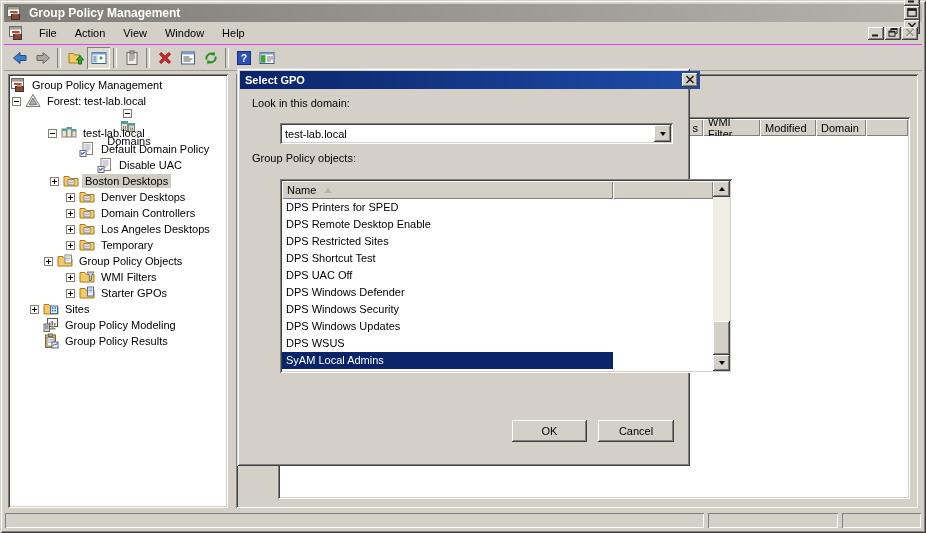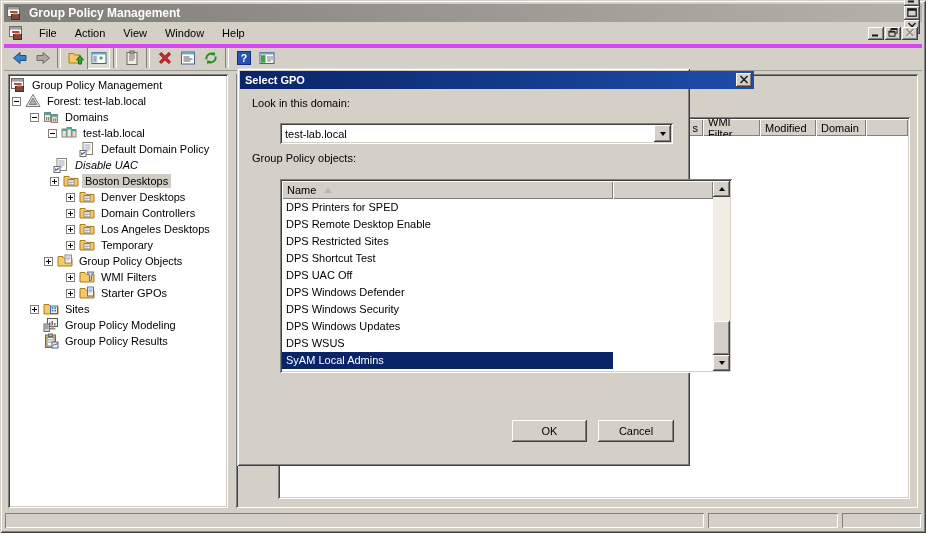--- a/index.html
+++ b/index.html
@@ -6,21 +6,21 @@
   .window{position:relative;width:926px;height:533px;background:#d4d0c8;
     box-shadow:inset 1px 1px 0 #d4d0c8,inset -1px -1px 0 #404040,inset 2px 2px 0 #fff,inset -2px -2px 0 #808080;
     overflow:hidden;}
   
   .titlebar{position:absolute;left:4px;top:4px;right:4px;height:18px;
     background:linear-gradient(90deg,#7e7d78,#b5b2ab);display:flex;align-items:center;padding:0 2px;}
   .titlebar .ttext{flex:1;color:#fff;font-weight:bold;font-size:12px;margin-left:4px;white-space:nowrap;}
   .wbtn{width:16px;height:14px;background:#d4d0c8;margin-left:2px;flex:none;display:flex;align-items:center;justify-content:center;
     box-shadow:inset -1px -1px 0 #404040,inset 1px 1px 0 #fff,inset -2px -2px 0 #808080;}
   .menubar{position:absolute;left:4px;top:22px;right:4px;height:22px;display:flex;align-items:center;padding:0 4px;
-    border-bottom:4px solid #d946ef;}
+    border-bottom:1px solid #d946ef;}
   .menu-item{padding:3px 9px;white-space:nowrap;}
   .menuspacer{flex:1;}
   .mbtn{width:16px;height:13px;background:#d4d0c8;margin-left:1px;flex:none;display:flex;align-items:center;justify-content:center;
     box-shadow:inset -1px -1px 0 #404040,inset 1px 1px 0 #fff,inset -2px -2px 0 #808080;}
   .toolbar{position:absolute;left:4px;top:45px;right:4px;height:26px;display:flex;align-items:center;padding-left:4px;
     box-shadow:inset 0 -1px 0 #9e9b93;}
   .tbbtn{width:23px;height:22px;display:flex;align-items:center;justify-content:center;flex:none;}
   .tbbtn.pressed{box-shadow:inset 1px 1px 0 #808080,inset -1px -1px 0 #fff;background:#dedbd3;}
   .tsep{width:2px;height:20px;margin:0 3px;border-left:1px solid #808080;border-right:1px solid #fff;flex:none;}
   
@@ -45,21 +45,21 @@
   .hc{background:#d4d0c8;box-shadow:inset 1px 1px 0 #fff,inset -1px -1px 0 #808080;
     padding:0 5px;display:flex;align-items:center;box-sizing:border-box;flex:none;overflow:hidden;}
   .hc.hright{justify-content:flex-end;}
   .hc.hfill{flex:1;}
   .statusbar{position:absolute;left:4px;top:512px;right:4px;height:17px;display:flex;align-items:stretch;padding:1px;box-sizing:border-box;}
   .sbpane{box-shadow:inset 1px 1px 0 #808080,inset -1px -1px 0 #fff;margin-right:4px;}
   .sbpane:last-child{margin-right:0;}
   
   .dialog{position:absolute;left:237px;top:68px;width:453px;height:398px;background:#d4d0c8;z-index:10;
     box-shadow:inset 1px 1px 0 #dfdfdf,inset -1px -1px 0 #404040,inset 2px 2px 0 #fff,inset -2px -2px 0 #808080;}
-  .dtitle{position:absolute;left:3px;top:3px;width:514px;height:18px;
+  .dtitle{position:absolute;left:3px;top:3px;width:460px;height:18px;
     background:linear-gradient(90deg,#0a246a,#1e4ca8);display:flex;align-items:center;padding:0 2px;box-sizing:border-box;}
   .dtitle .dttext{flex:1;color:#fff;font-weight:bold;font-size:11px;margin-left:3px;}
   .dlabel{position:absolute;white-space:nowrap;}
   .combo{position:absolute;left:43px;top:55px;width:393px;height:21px;background:#fff;display:flex;align-items:center;
     box-shadow:inset 1px 1px 0 #808080,inset -1px -1px 0 #fff,inset 2px 2px 0 #404040,inset -2px -2px 0 #d4d0c8;
     padding:2px;box-sizing:border-box;}
   .combo-text{flex:1;padding-left:3px;}
   .combo-btn{width:17px;height:17px;background:#d4d0c8;flex:none;display:flex;align-items:center;justify-content:center;
     box-shadow:inset -1px -1px 0 #404040,inset 1px 1px 0 #fff,inset -2px -2px 0 #808080;}
   .listbox{position:absolute;left:43px;top:111px;width:452px;height:194px;background:#fff;display:flex;
@@ -249,21 +249,21 @@
       <div class="trow" style="padding-left: 4px;">
         <span class="ebox"></span>
         <span class="ticon">
           <svg width="16" height="16" viewBox="0 0 16 16">
             <path d="M8 1.5 L15 13.5 H1 Z" fill="#f0f0ec" stroke="#7a7a74"></path>
             <path d="M8 5 L11.8 11.6 H4.2 Z" fill="#a8aeb8" stroke="#7a7a74"></path>
           </svg>
         </span>
         <span class="tlabel">Forest: test-lab.local</span>
       </div>
-      <div class="trow" style="padding-left: 22px;">
+      <div class="trow" style="padding-left: 22px; flex-direction: column;">
         <span class="ebox"></span>
         <span class="ticon">
           <svg width="16" height="16" viewBox="0 0 16 16">
             <rect x="1.5" y="3.5" width="6" height="9" fill="#efeadb" stroke="#8a8578"></rect>
             <rect x="1.5" y="3.5" width="6" height="2.6" fill="#3fa8a0"></rect>
             <rect x="8.5" y="5.5" width="6" height="8" fill="#e4dfd0" stroke="#8a8578"></rect>
             <rect x="8.5" y="5.5" width="6" height="2.2" fill="#3fa8a0"></rect>
             <rect x="3" y="8" width="1.2" height="3.5" fill="#8a8578"></rect>
             <rect x="5" y="8" width="1.2" height="3.5" fill="#8a8578"></rect>
             <rect x="10" y="9.5" width="1.2" height="3" fill="#8a8578"></rect>
@@ -291,21 +291,21 @@
         <span class="ticon">
           <svg width="16" height="16" viewBox="0 0 16 16">
             <rect x="4" y="1.5" width="9.5" height="12" fill="#fffdf2" stroke="#8a8578"></rect>
             <path d="M5.5 4 h6 M5.5 6 h6 M5.5 8 h6 M5.5 10 h4" stroke="#9aa4c8" stroke-width="1"></path>
             <rect x="1" y="9.5" width="6" height="6" fill="#fff" stroke="#6b6b66"></rect>
             <path d="M2.2 14.2 L2.2 11 L3.6 12.2 L5.4 10.4 L6.2 11.4 L4.6 13 Z" fill="#2b5fd9"></path>
           </svg>
         </span>
         <span class="tlabel">Default Domain Policy</span>
       </div>
-      <div class="trow" style="padding-left: 32px; font-style: italic;">
+      <div class="trow" style="padding-left: 76px;">
         <span class="ebox-spacer"></span>
         <span class="ticon">
           <svg width="16" height="16" viewBox="0 0 16 16">
             <rect x="4" y="1.5" width="9.5" height="12" fill="#fffdf2" stroke="#8a8578"></rect>
             <path d="M5.5 4 h6 M5.5 6 h6 M5.5 8 h6 M5.5 10 h4" stroke="#9aa4c8" stroke-width="1"></path>
             <rect x="1" y="9.5" width="6" height="6" fill="#fff" stroke="#6b6b66"></rect>
             <path d="M2.2 14.2 L2.2 11 L3.6 12.2 L5.4 10.4 L6.2 11.4 L4.6 13 Z" fill="#2b5fd9"></path>
           </svg>
         </span>
         <span class="tlabel">Disable UAC</span>

